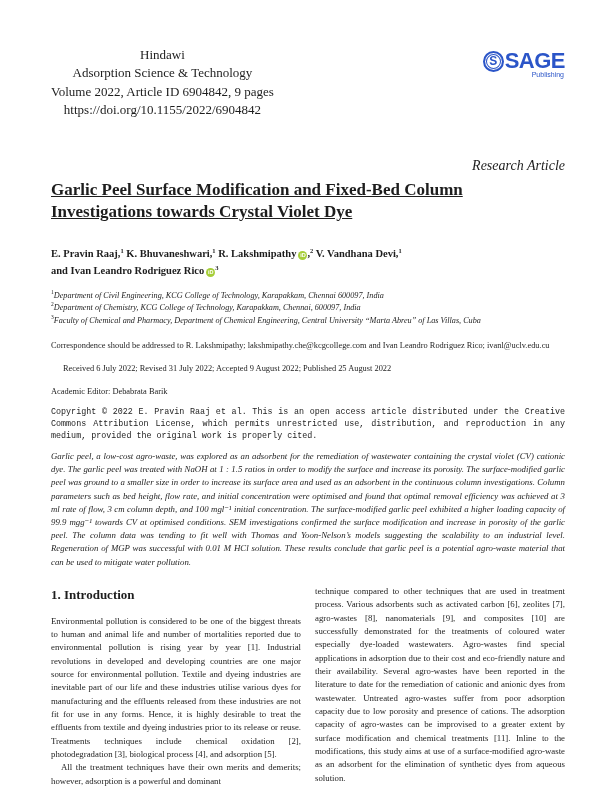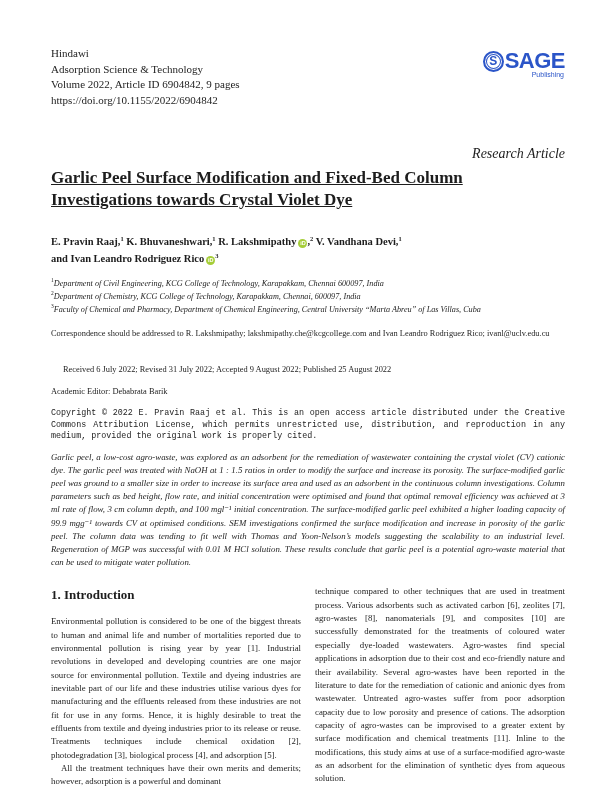--- a/index.html
+++ b/index.html
@@ -5,21 +5,21 @@
   html,body{margin:0;padding:0;background:#e8e8e8;}
   .page{
     width:600px;height:800px;background:#ffffff;margin:0 auto;
     font-family:"Liberation Serif","DejaVu Serif",serif;color:#1d1d1d;
     position:relative;overflow:hidden;box-sizing:border-box;
   }
   .content{position:absolute;left:51px;top:0;width:514px;}
 
   
   .header{margin-top:46px;display:flex;justify-content:space-between;align-items:flex-start;}
-  .header-meta{font-size:11px;line-height:1.42;color:#1d1d1d;}
+  .header-meta{font-size:13px;line-height:1.42;color:#1d1d1d;text-align:center;}
   .sage{color:#2B55C8;margin-top:2px;}
   .sage-row{display:flex;align-items:center;}
   .sage-s{
     width:17px;height:17px;border:2px solid #2B55C8;border-radius:50%;
     display:inline-flex;align-items:center;justify-content:center;
     font-family:"Liberation Sans","DejaVu Sans",sans-serif;font-weight:bold;font-size:12px;
     box-shadow:inset 0 0 0 1px #ffffff, inset 0 0 0 2px #2B55C8;
   }
   .sage-name{
     font-family:"Liberation Sans","DejaVu Sans",sans-serif;font-weight:bold;
@@ -38,21 +38,21 @@
   .orcid{
     display:inline-flex;width:9px;height:9px;border-radius:50%;background:#A6CE39;
     color:#ffffff;font-size:5.5px;line-height:9px;align-items:center;justify-content:center;
     font-family:"Liberation Sans","DejaVu Sans",sans-serif;font-weight:bold;
     margin-left:2px;vertical-align:0px;
   }
   .affils{margin-top:10px;font-style:italic;font-size:8.2px;line-height:1.32;}
   .affils sup{font-size:5.5px;font-style:normal;}
   .meta-p{font-size:8.4px;line-height:1.38;}
   .correspondence{margin-top:13px;}
-  .dates{margin-top:24px;padding-left:12px;}
+  .dates{margin-top:12px;padding-left:12px;}
   .editor{margin-top:11px;}
   .copyright{margin-top:10px;text-align:justify;font-family:Liberation Mono, monospace;}
 
   .abstract{margin-top:8px;font-size:8.8px;line-height:1.5;text-align:justify;font-style:italic;}
 
   
   .columns{margin-top:16px;display:flex;gap:14px;}
   .col{flex:1;font-size:8.8px;line-height:1.52;text-align:justify;}
   .sec-heading{font-weight:bold;font-size:13px;margin:0 0 10px 0;}
   .col p{margin:0;}

